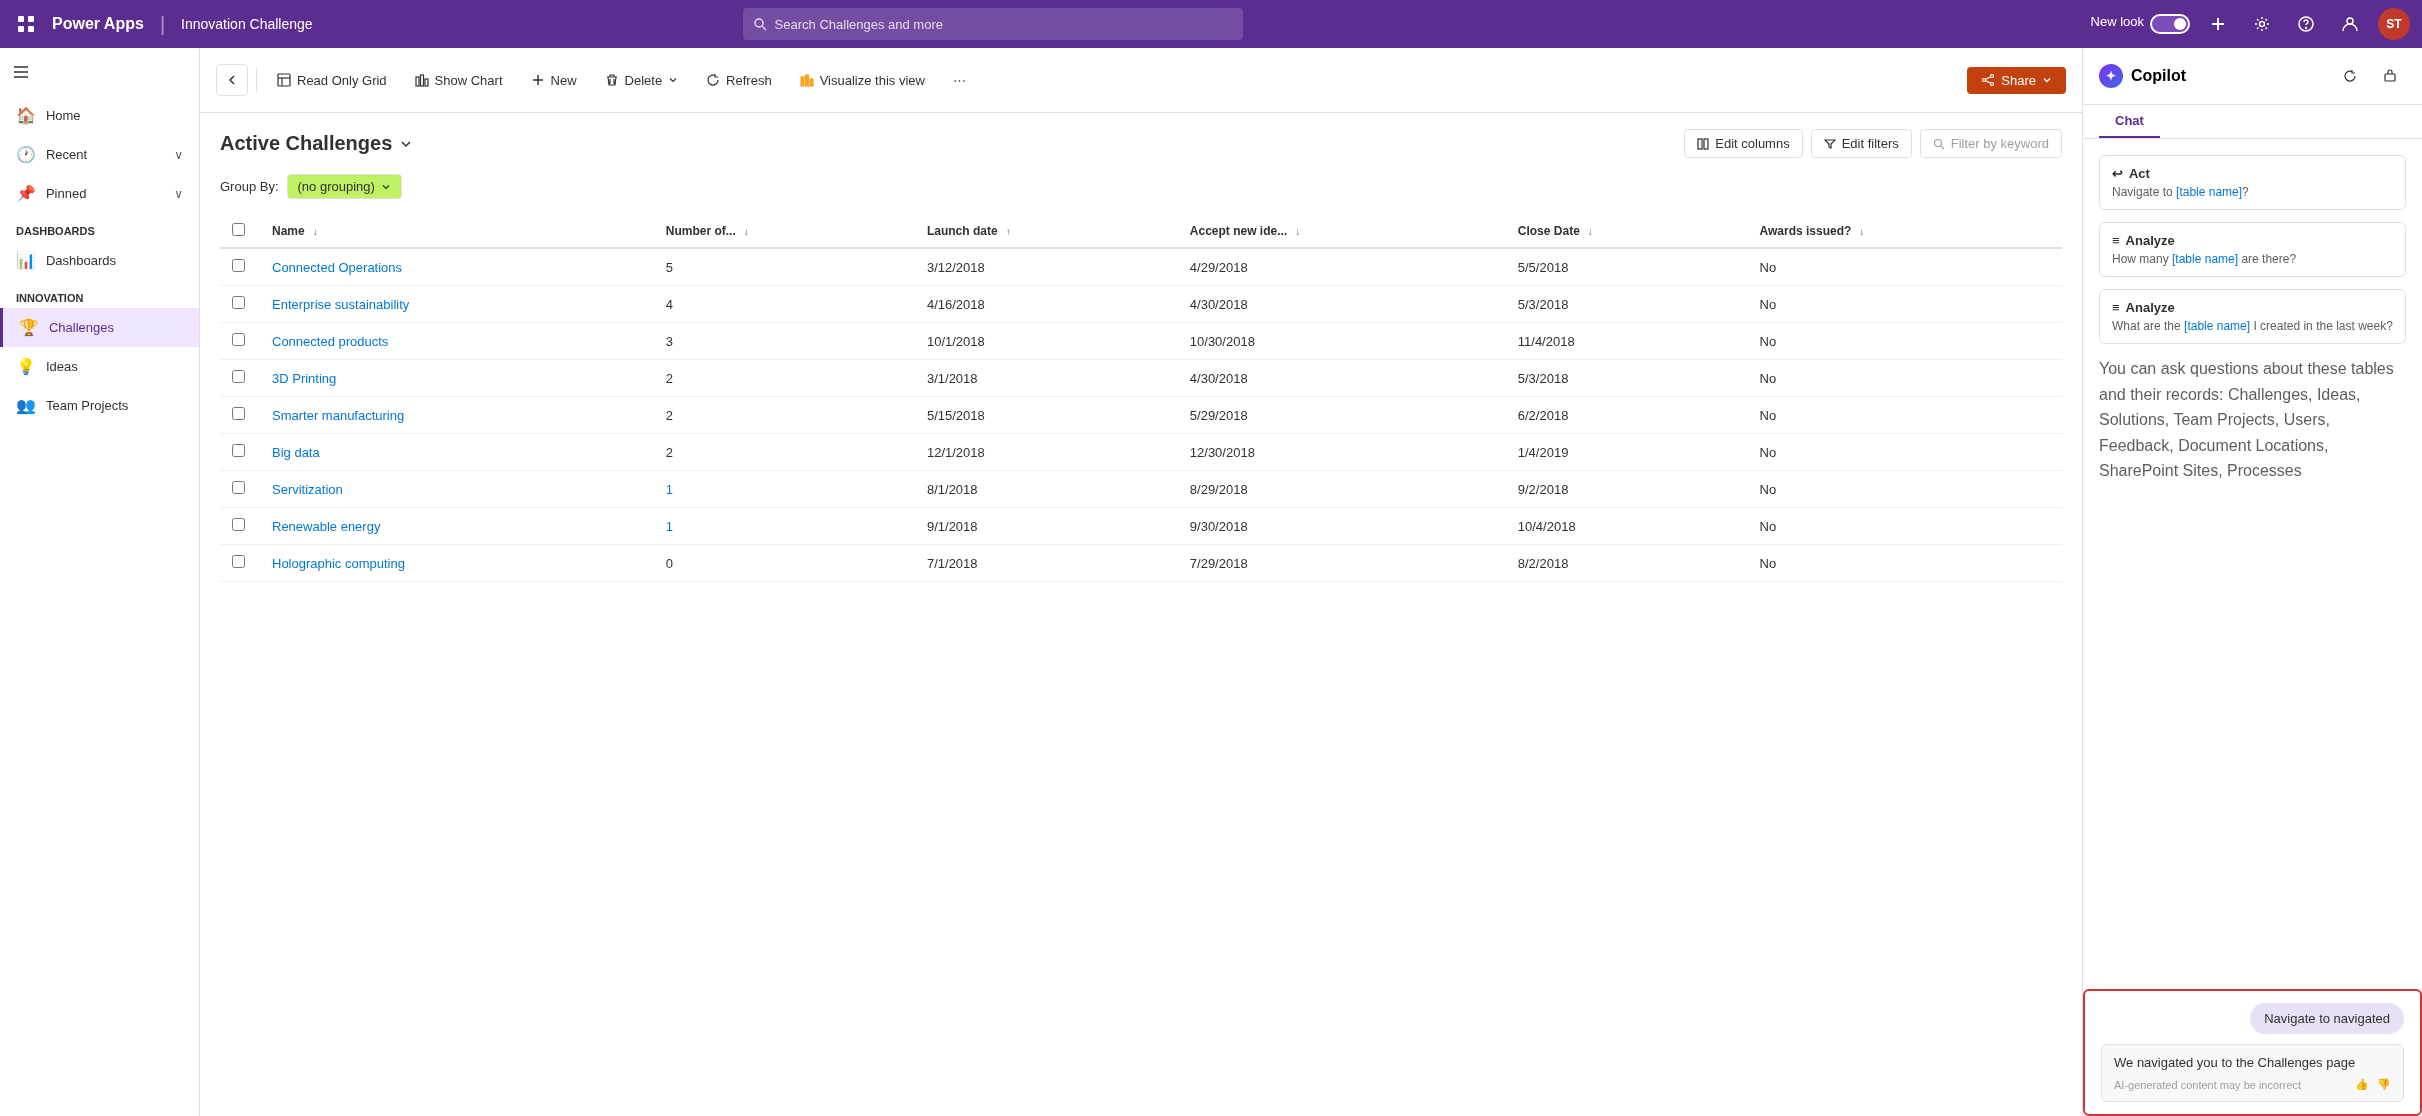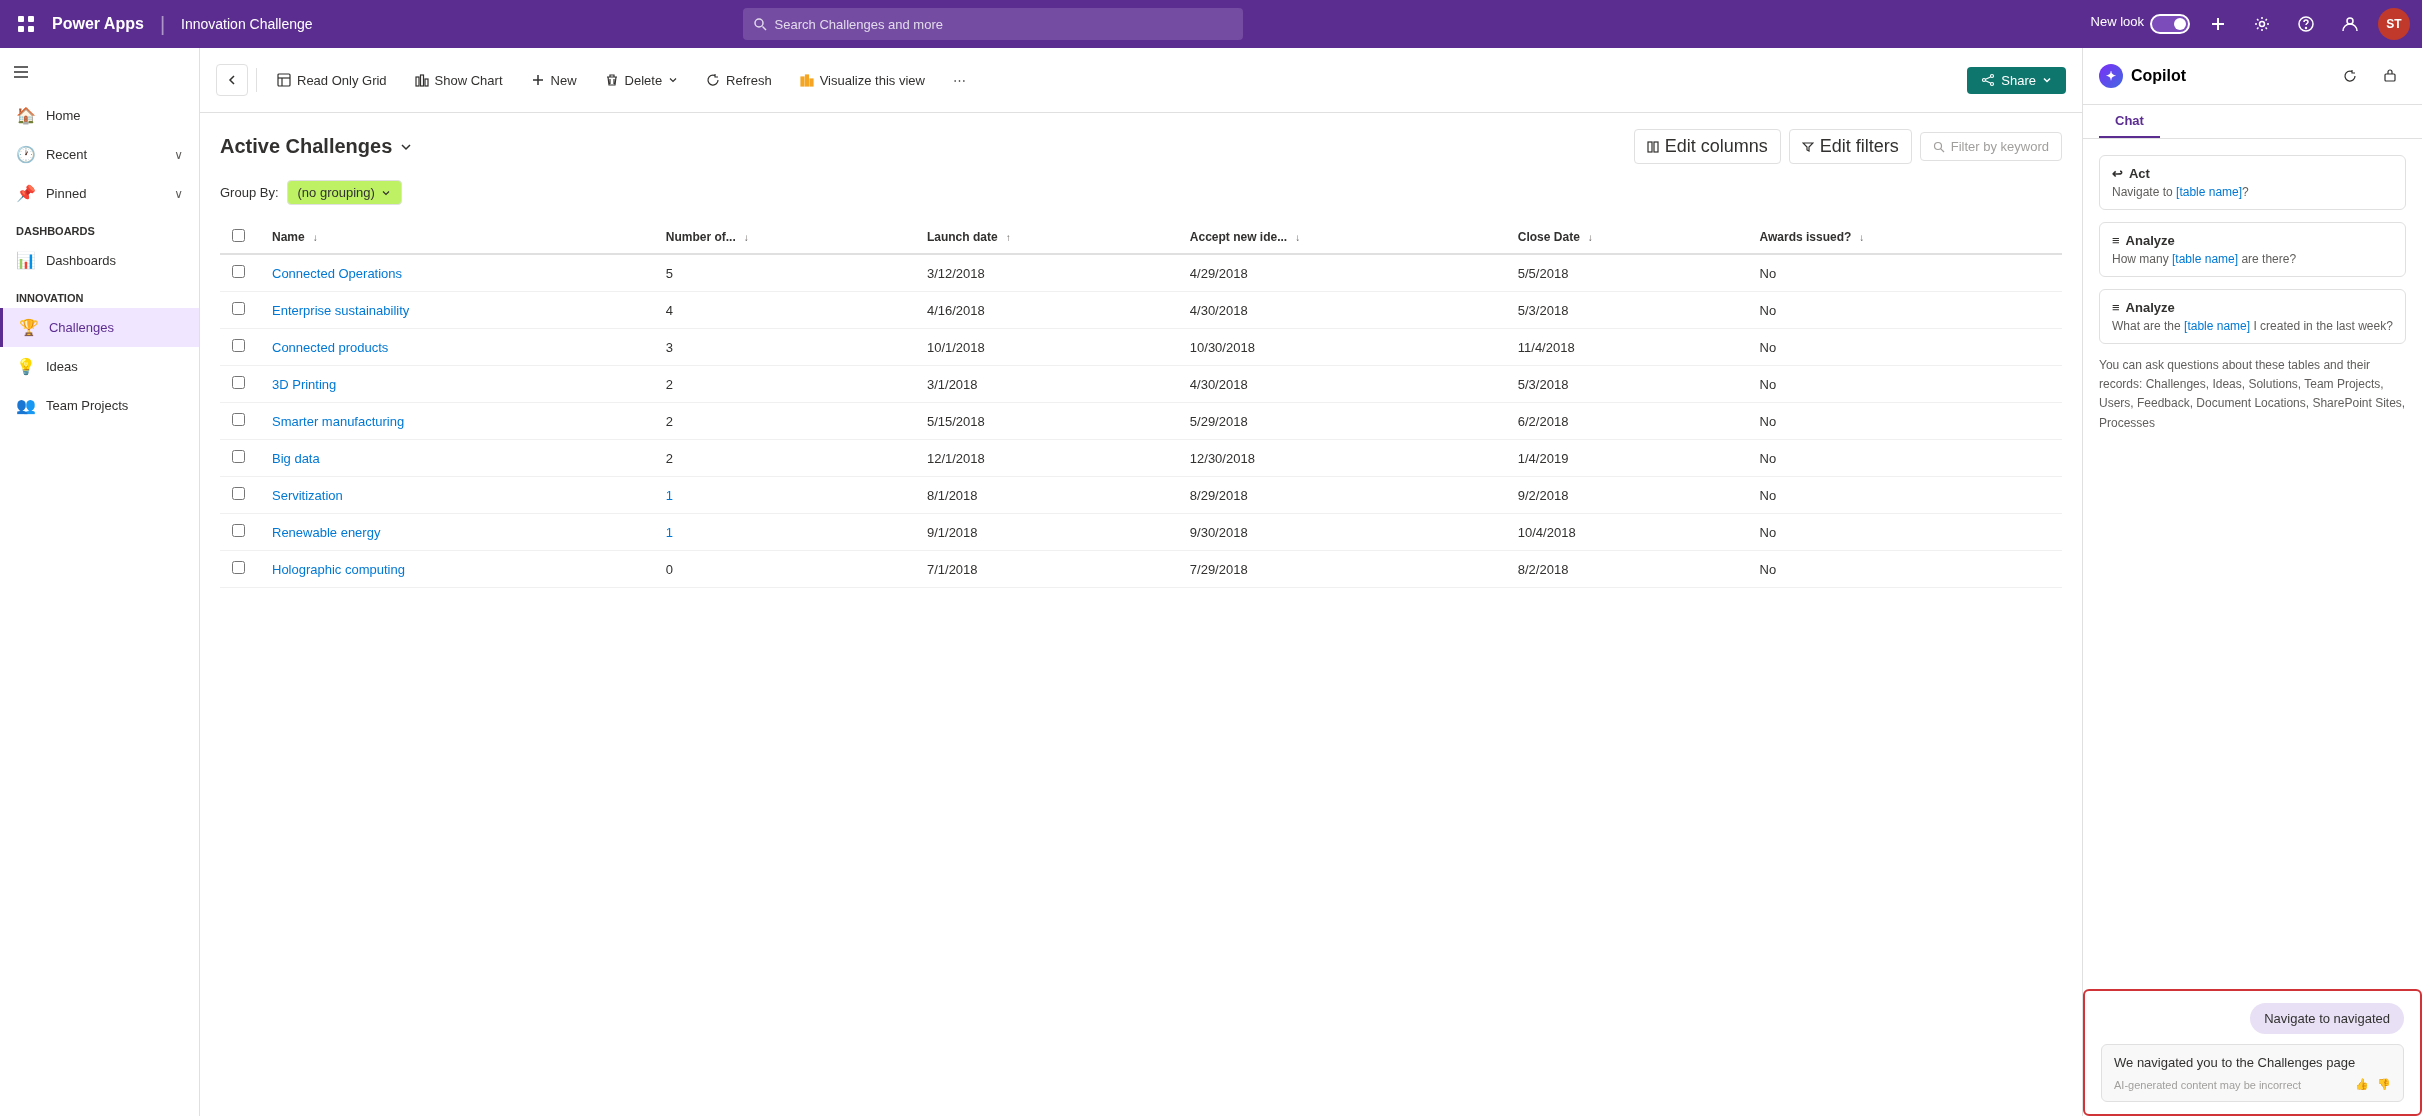--- a/index.html
+++ b/index.html
@@ -148,21 +148,21 @@
       border: none;
       background: transparent;
       cursor: pointer;
       border-radius: 4px;
       font-size: 13px;
       color: #323130;
       white-space: nowrap;
     }
     .toolbar-sep { width: 1px; height: 24px; background: #e0e0e0; margin: 0 4px; }
     .share-btn {
-      background: #0f766e;
+      background: #c2410c;
       color: white;
       border: none;
       border-radius: 4px;
       padding: 6px 14px;
       display: flex;
       align-items: center;
       gap: 6px;
       cursor: pointer;
       font-size: 13px;
       margin-left: auto;
@@ -205,21 +205,21 @@
     }
     .view-ctrl-btn {
       display: flex;
       align-items: center;
       gap: 6px;
       padding: 6px 12px;
       border: 1px solid #e0e0e0;
       background: white;
       border-radius: 4px;
       cursor: pointer;
-      font-size: 18px;
+      font-size: 13px;
       color: #323130;
     }
     .filter-input {
       display: flex;
       align-items: center;
       gap: 6px;
       padding: 6px 12px;
       border: 1px solid #e0e0e0;
       background: white;
       border-radius: 4px;
@@ -341,21 +341,21 @@
       align-items: center;
       gap: 6px;
       margin-bottom: 4px;
     }
     .copilot-suggestion-text {
       font-size: 12px;
       color: #605e5c;
     }
     .copilot-suggestion-text .link { color: #0078d4; }
     .copilot-tables {
-      font-size: 12px;
+      font-size: 16px;
       color: #605e5c;
       line-height: 1.6;
     }
     .copilot-footer {
       border-top: 1px solid #e0e0e0;
       padding: 12px 16px;
       display: flex;
       flex-direction: column;
       gap: 10px;
     }

